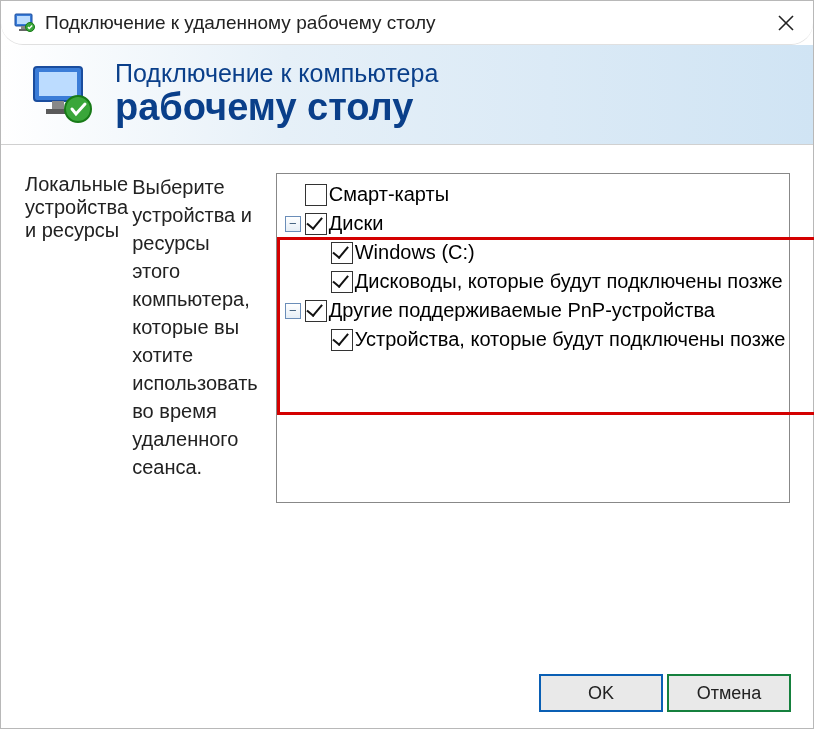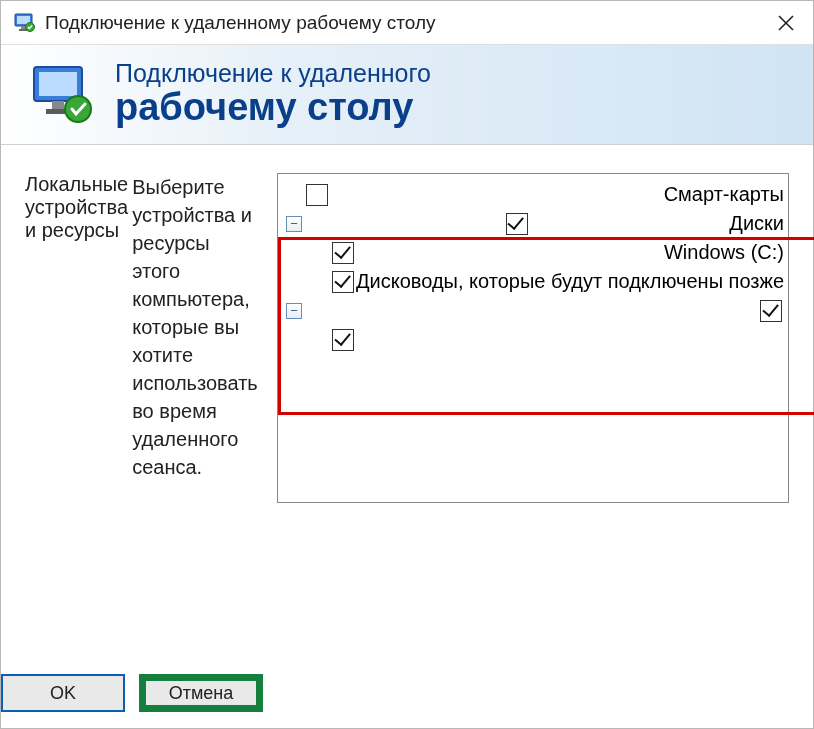--- a/index.html
+++ b/index.html
@@ -19,20 +19,21 @@
     flex-direction: column;
     background: #fff;
   }
   .titlebar {
     height: 44px;
     display: flex;
     align-items: center;
     padding-left: 12px;
     border-bottom: 1px solid #e0e0e0;
     background: #fff;
+    border-radius: 22px;
   }
   .titlebar-icon {
     width: 24px; height: 24px;
     display: flex; align-items: center; justify-content: center;
     margin-right: 8px;
   }
   .titlebar-title {
     font-size: 19px;
     color: #222;
     flex: 1;
@@ -95,21 +96,20 @@
     position: relative;
   }
   .tree {
     font-size: 20px;
     line-height: 29px;
   }
   .tree-row {
     display: flex;
     align-items: center;
     height: 29px;
-    justify-content: space-between;
   }
   .indent1 { padding-left: 24px; }
   .indent2 { padding-left: 50px; }
   .expander {
     width: 16px; height: 16px;
     border: 1px solid #6a8db8;
     background: linear-gradient(#fff,#e6eef6);
     display: flex; align-items: center; justify-content: center;
     margin-right: 4px;
     font-size: 13px;
@@ -141,27 +141,28 @@
     pointer-events: none;
     left: 0px;
     top: 63px;
     width: 640px;
     height: 178px;
   }
   .footer {
     height: 70px;
     display: flex;
     align-items: center;
+    justify-content: flex-end;
     padding-right: 22px;
-    gap: 14px;
+    gap: 4px;
   }
   .btn {
     min-width: 124px;
     height: 38px;
-    border: 7px solid #15803d;
+    border: 2px solid #15803d;
     background: #e9e9e9;
     font-size: 18px;
     color: #222;
     display: flex; align-items: center; justify-content: center;
     cursor: pointer;
   }
   .btn.primary {
     border: 2px solid #0a5fb4;
   }
 </style>
@@ -195,21 +196,21 @@
       <svg width="68" height="68" viewBox="0 0 68 68">
         <rect x="4" y="6" width="48" height="34" rx="3" fill="#3b7dd8" stroke="#1a4d9e" stroke-width="2"></rect>
         <rect x="9" y="11" width="38" height="24" fill="#bcdcff"></rect>
         <rect x="22" y="40" width="12" height="8" fill="#888"></rect>
         <rect x="16" y="48" width="24" height="5" fill="#5a5a5a"></rect>
         <circle cx="48" cy="48" r="13" fill="#3aa63a" stroke="#177a17" stroke-width="2"></circle>
         <path d="M42 48 l4 5 l9 -10" stroke="#fff" stroke-width="3" fill="none" stroke-linecap="round"></path>
       </svg>
     </span>
     <div class="banner-text">
-      <div class="banner-line1">Подключение к удаленного</div>
+      <div class="banner-line1">Подключение к компьютера</div>
       <div class="banner-line2">рабочему столу</div>
     </div>
   </div>
 
   <div class="content">
     <div class="section-title">Локальные устройства и ресурсы</div>
     <div class="section-desc">Выберите устройства и ресурсы этого компьютера, которые вы хотите использовать во время удаленного сеанса.</div>
 
     <div class="tree-box">
       <div class="tree" id="tree-container">
@@ -226,23 +227,25 @@
             <span class="chk checked"></span>
             <span class="tree-label">Windows (C:)</span>
           </div>
           <div class="tree-row indent2">
             <span class="chk checked"></span>
             <span class="tree-label">Дисководы, которые будут подключены позже</span>
           </div>
           <div class="tree-row indent1">
             <span class="expander" style="margin-left: -20px;">−</span>
             <span class="chk checked"></span>
+            <span class="tree-label">Другие поддерживаемые PnP-устройства</span>
           </div>
           <div class="tree-row indent2">
             <span class="chk checked"></span>
+            <span class="tree-label">Устройства, которые будут подключены позже</span>
           </div>
         </div>
       <div class="highlight-box"></div>
     </div>
   </div>
 
   <div class="footer">
     <div class="btn primary">OK</div>
     <div class="btn">Отмена</div>
   </div>

